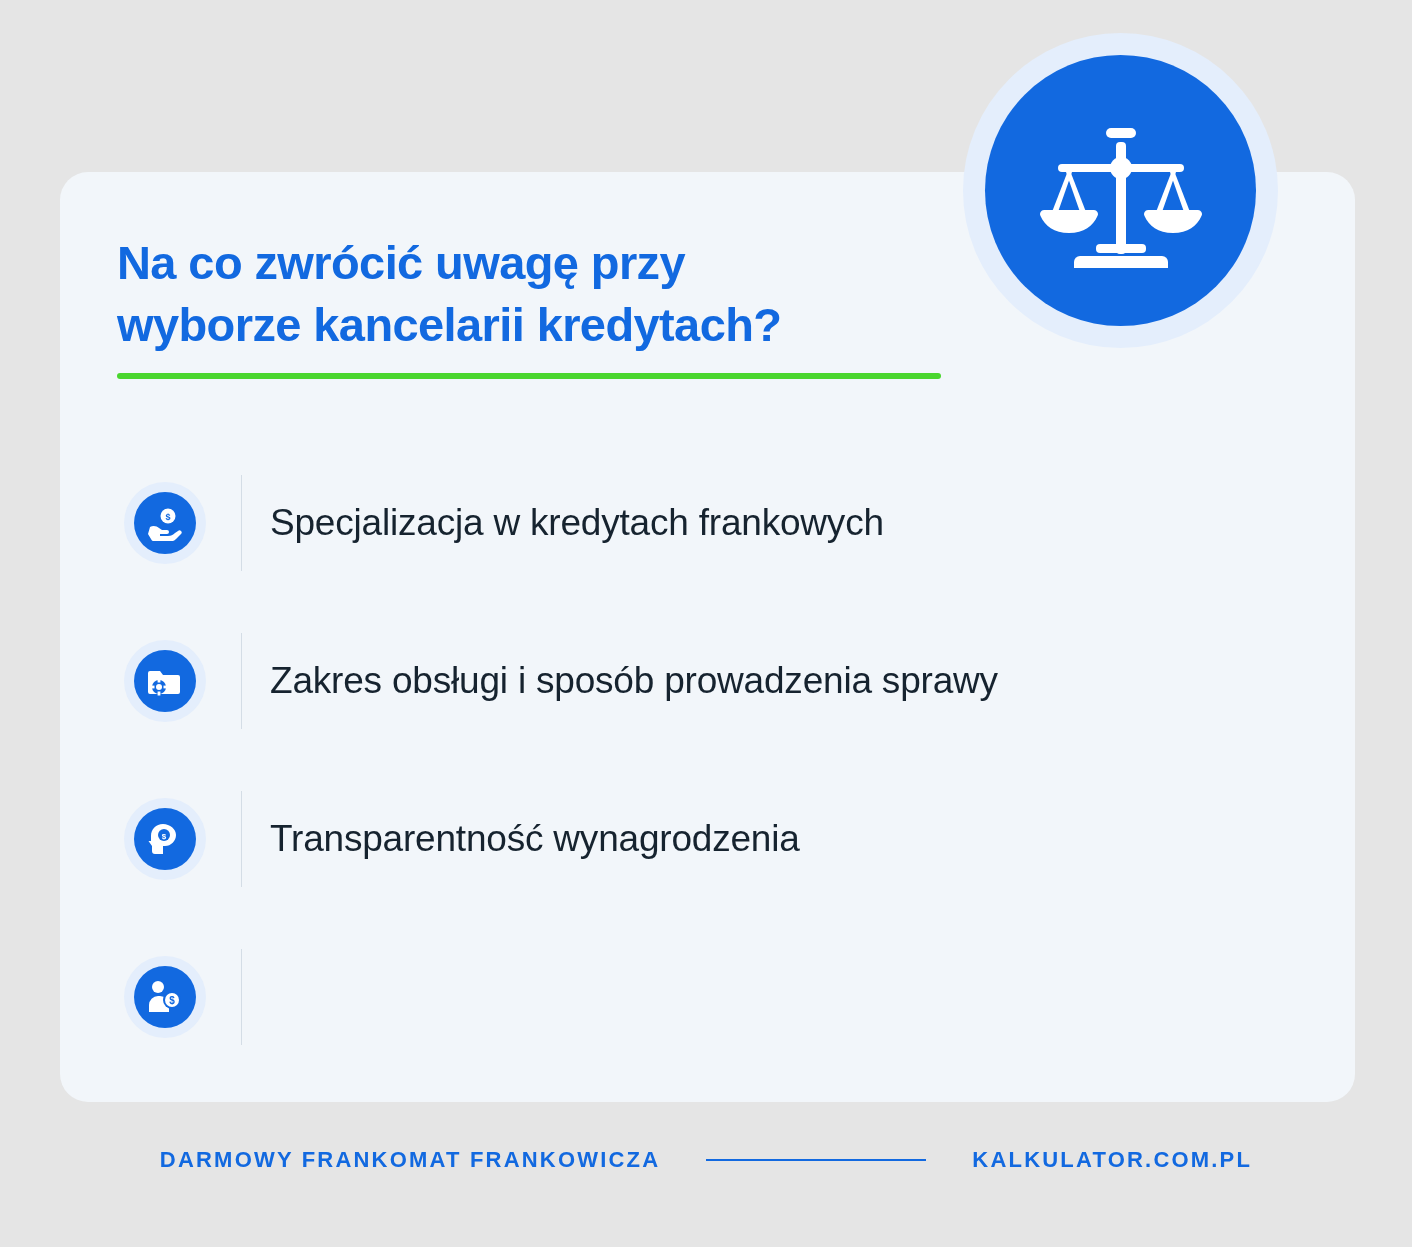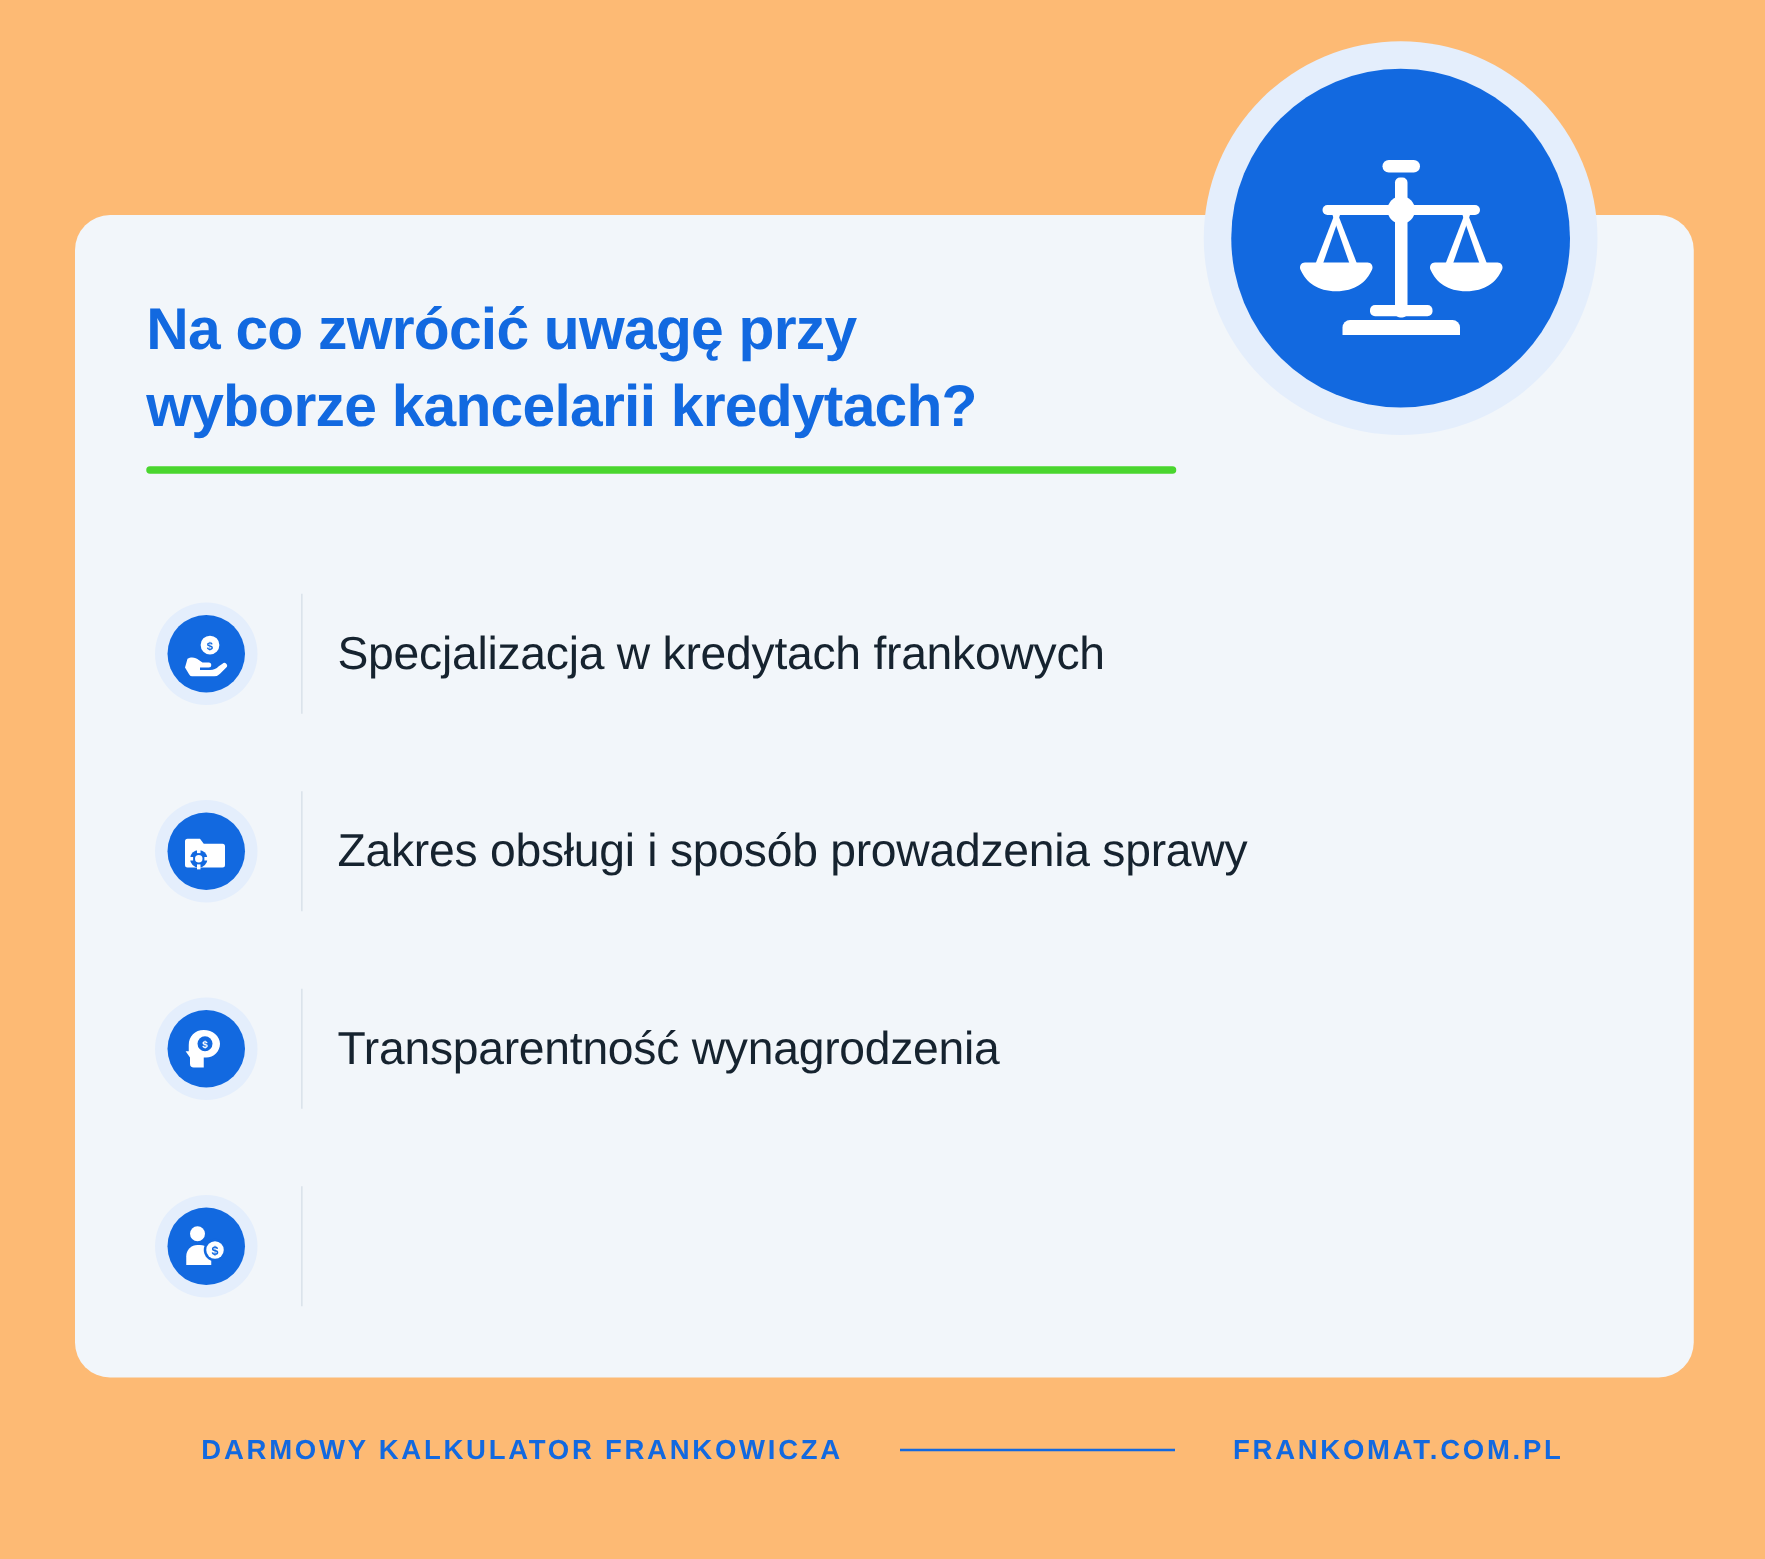--- a/index.html
+++ b/index.html
@@ -11,21 +11,21 @@
     width: 1412px;
     height: 1247px;
     font-family: "Liberation Sans", sans-serif;
     position: relative;
     overflow: hidden;
   }
 
   .infographic {
     position: absolute;
     inset: 0;
-    background: #fdba74;
+    background: #e5e5e5;
   }
 
   
   .card {
     position: absolute;
     left: 60px;
     top: 172px;
     width: 1295px;
     height: 930px;
     background: #f2f6fa;
@@ -262,18 +262,18 @@
             </g>
           </svg>
         </div>
       </div>
       <div class="item-divider"></div>
     </div>
 
   </div>
 
   <div class="footer">
-    <div class="footer-left">DARMOWY KALKULATOR FRANKOWICZA</div>
+    <div class="footer-left">DARMOWY FRANKOMAT FRANKOWICZA</div>
     <div class="footer-rule"></div>
-    <div class="footer-right">FRANKOMAT.COM.PL</div>
+    <div class="footer-right">KALKULATOR.COM.PL</div>
   </div>
 
 </div>
 
 </body></html>

